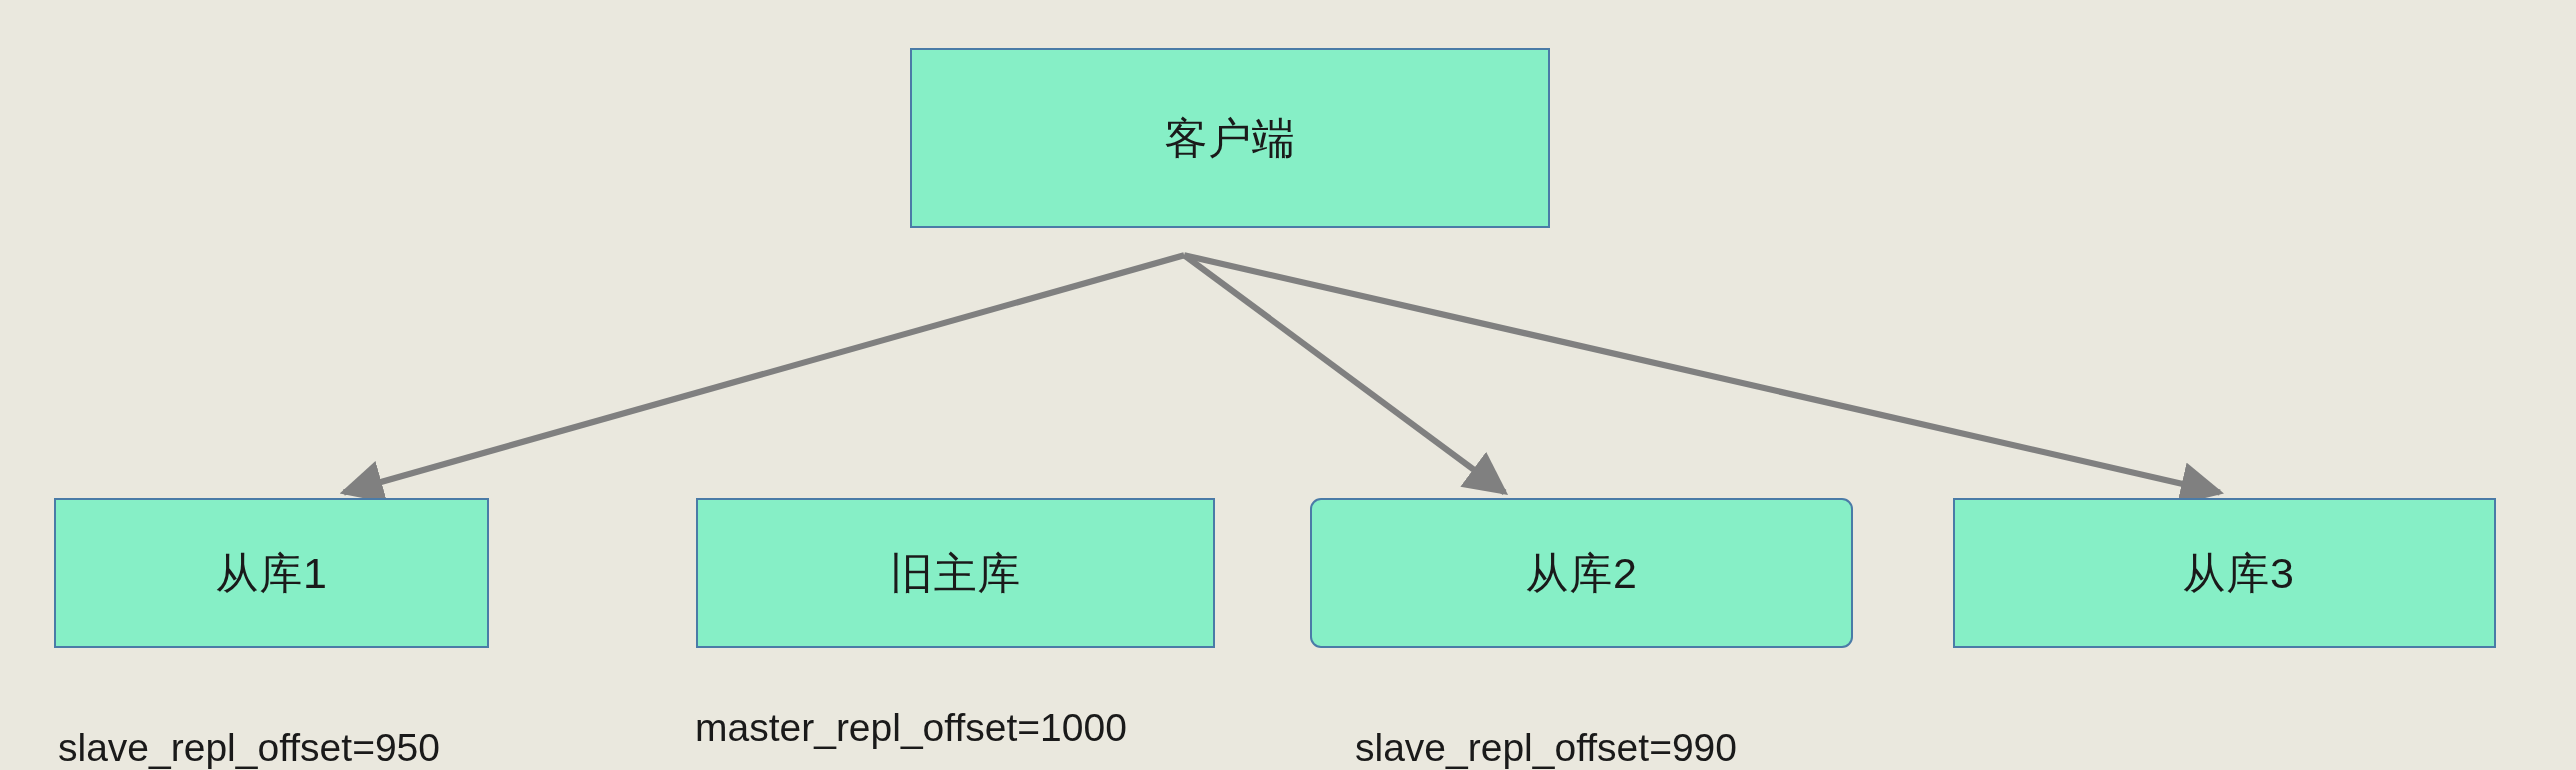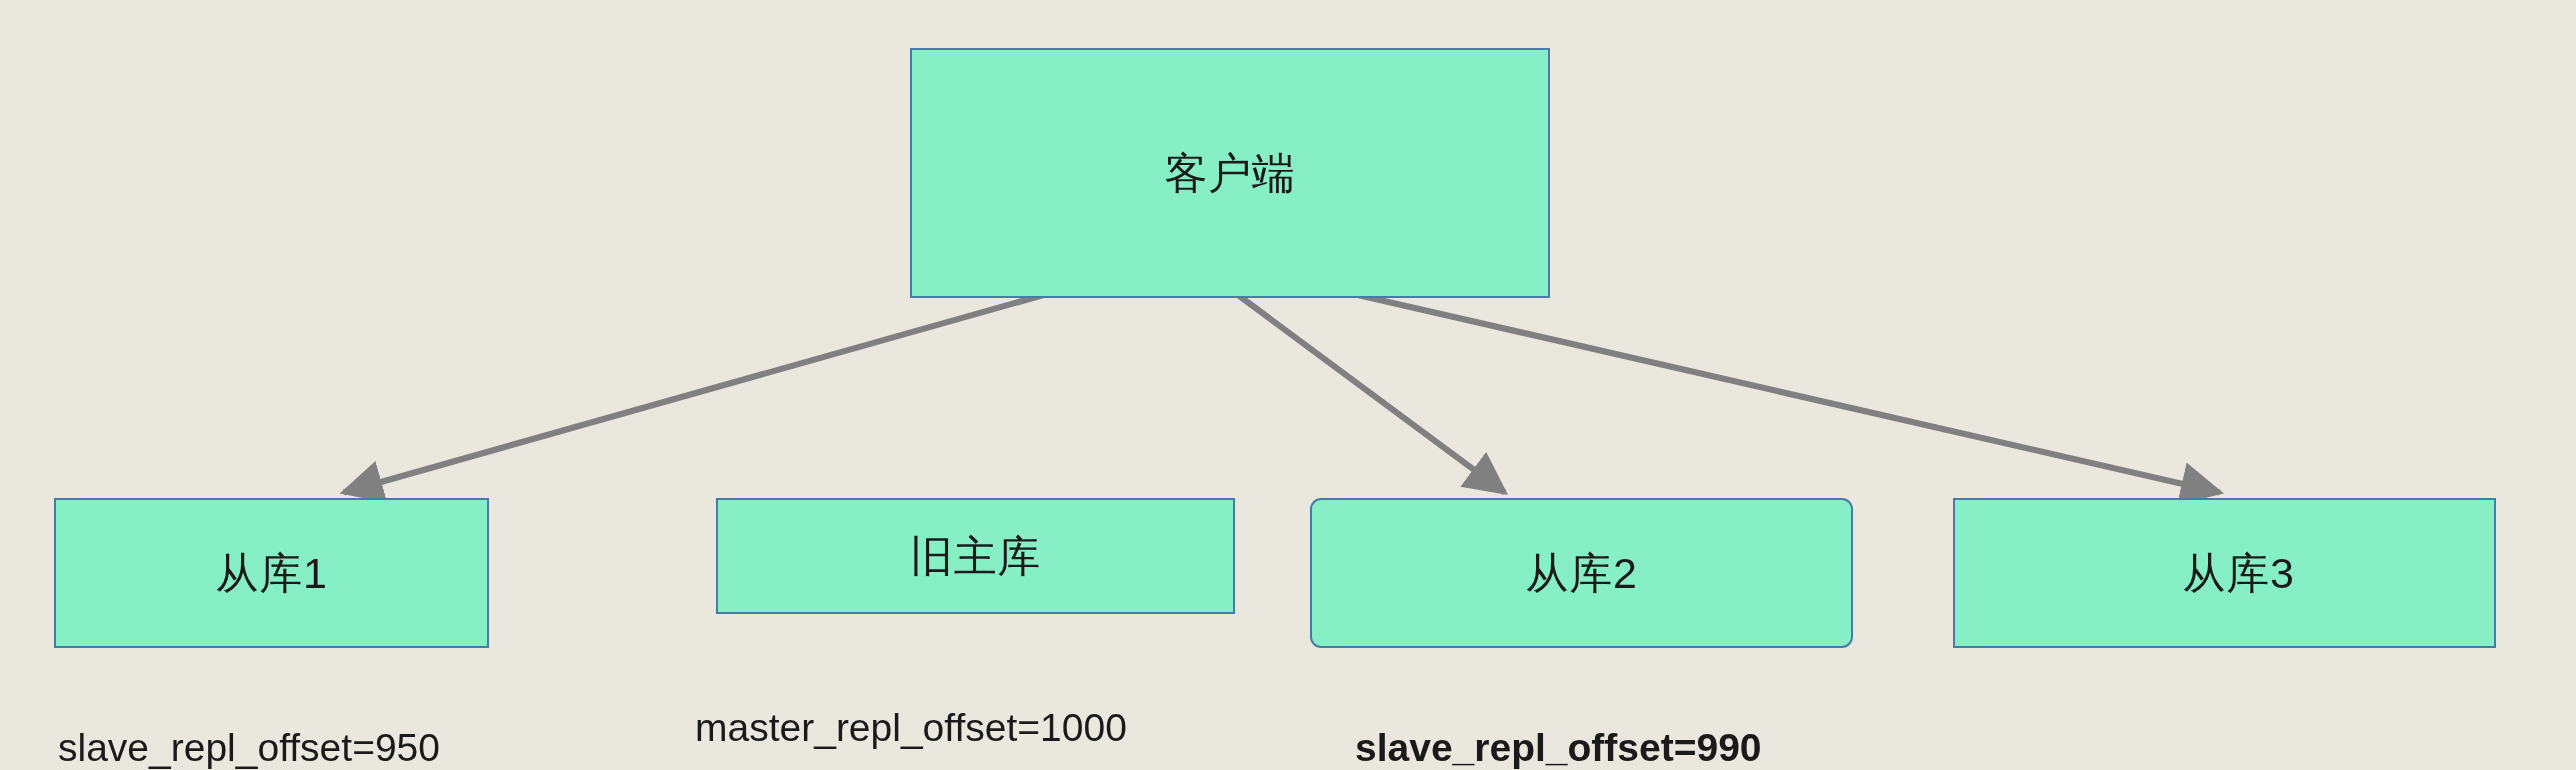--- a/index.html
+++ b/index.html
@@ -49,55 +49,54 @@
     color: #1A1A1A;
     line-height: 1;
     white-space: nowrap;
     margin-top: 32px;
   }
   
   #node-client {
     left: 910px;
     top: 48px;
     width: 640px;
-    height: 250px;
+    height: 180px;
     text-align: right;
   }
   
   #node-replica-1 {
     left: 54px;
     top: 498px;
     width: 435px;
     height: 150px;
   }
   #node-old-master {
     left: 696px;
     top: 498px;
     width: 519px;
-    height: 116px;
-    margin-left: 20px;
+    height: 150px;
   }
   #node-replica-2 {
     left: 1310px;
     top: 498px;
     width: 543px;
     height: 150px;
     border-radius: 11px;
   }
   #node-replica-3 {
     left: 1953px;
     top: 498px;
     width: 543px;
     height: 150px;
     padding-left: 28px;
   }
   
   #caption-replica-1 { left: 58px;   top: 696px; }
   #caption-old-master{ left: 695px; top: 676px; }
-  #caption-replica-2 { left: 1355px; top: 696px; font-weight: bold; }
+  #caption-replica-2 { left: 1355px; top: 696px; }
   #caption-replica-3 { left: 2001px; top: 696px; }
 </style>
 </head>
 <body>
 
 <div id="diagram-root">
 
   <svg id="edge-layer" viewBox="0 0 3746 1121" width="2576" height="771" xmlns="http://www.w3.org/2000/svg">
     <defs>
       <marker id="arrowhead" viewBox="0 0 10 10" refX="9" refY="5" markerWidth="7" markerHeight="7" orient="auto-start-reverse">

